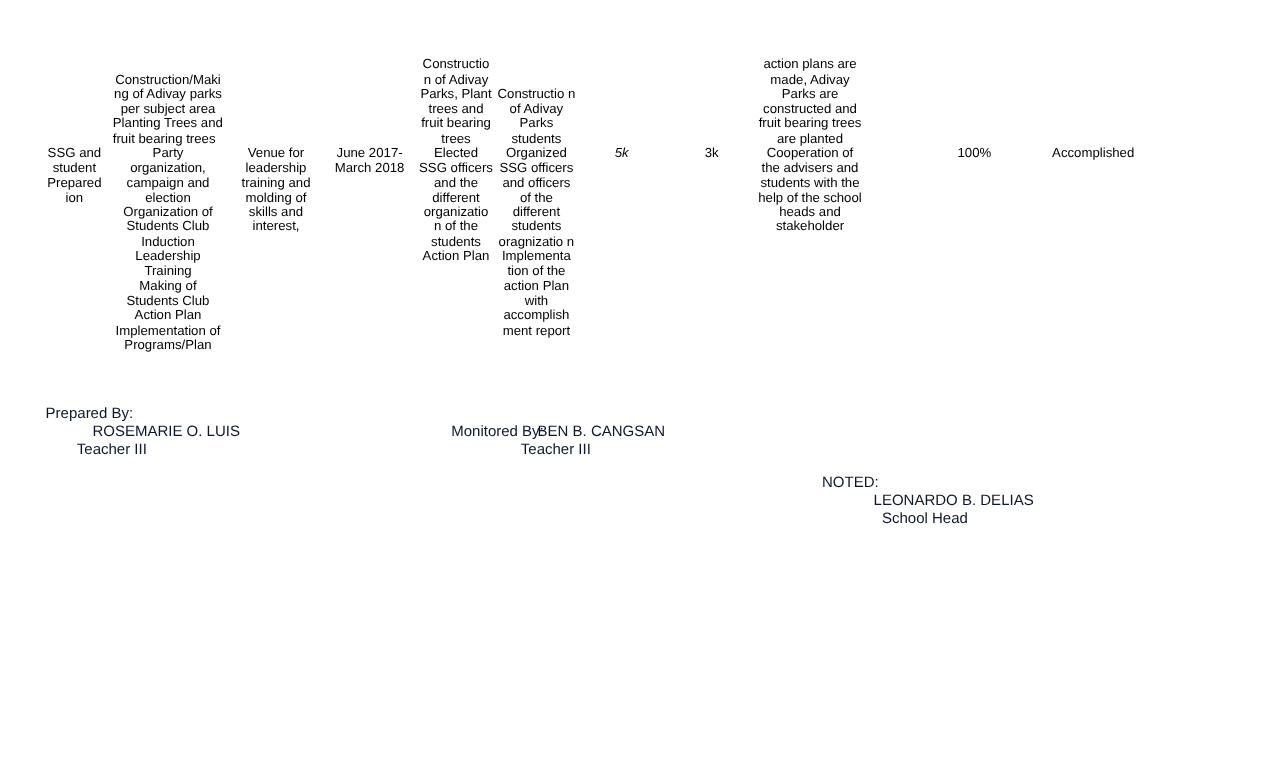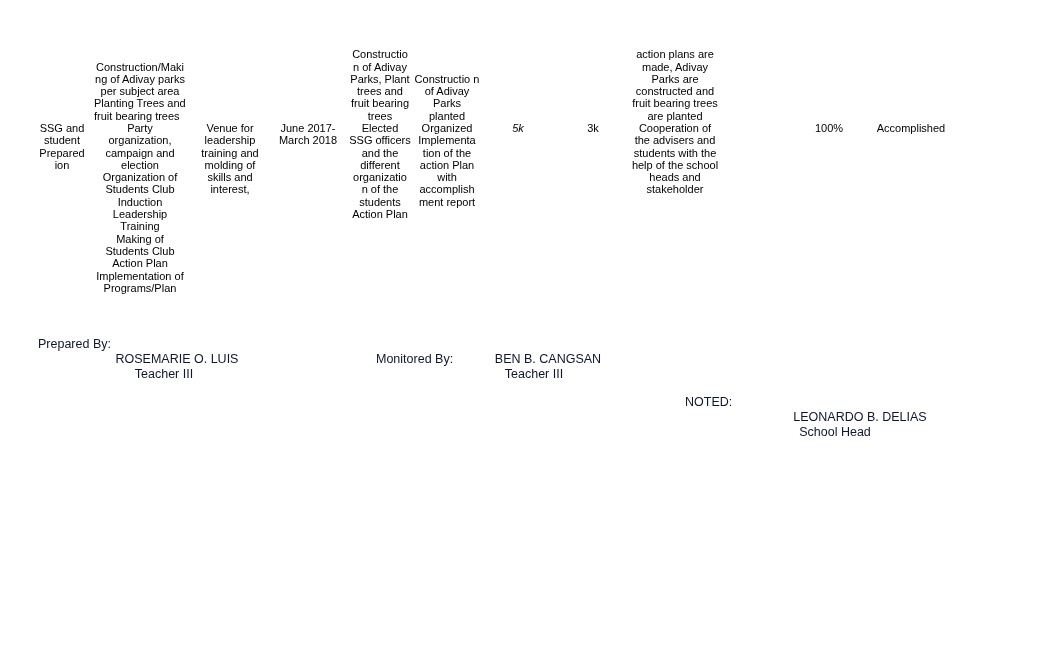--- a/index.html
+++ b/index.html
@@ -88,21 +88,20 @@
   }
   .ftxt {
     position: absolute;
     font-size: 12.5px;
     line-height: 15px;
     color: #0f172a;
     white-space: nowrap;
     pointer-events: auto;
   }
   .ftxt-c {
-    text-align: center;
   }
 </style>
 </head>
 <body>
 
 <div id="table-region">
     <div class="col cell" style="left: 32px; width: 60px;">
       <div class="baseline blk-center">SSG and</div>
       <div class="below">
         <div class="blk blk-center">student Prepared ion</div>
@@ -139,43 +138,44 @@
         <div class="blk blk-center">Constructio n of Adivay Parks, Plant trees and fruit bearing trees</div>
       </div>
       <div class="baseline blk-center">Elected</div>
       <div class="below">
         <div class="blk blk-center">SSG officers and the different organizatio n of the students</div>
         <div class="blk blk-center">Action Plan</div>
       </div>
     </div>
     <div class="col cell" style="left: 414px; width: 66px;">
       <div class="above">
-        <div class="blk blk-center">Constructio n of Adivay Parks planted</div>
+        <div class="blk blk-center">Constructio n of Adivay Parks students</div>
       </div>
       <div class="baseline blk-center">Organized</div>
       <div class="below">
+        <div class="blk blk-center">SSG officers and officers of the different students oragnizatio n</div>
         <div class="blk blk-center">Implementa tion of the action Plan with accomplish ment report</div>
       </div>
     </div>
     <div class="col cell" style="left: 488px; width: 60px; font-style: italic;">
       <div class="baseline blk-center">5k</div>
     </div>
     <div class="col cell" style="left: 563px; width: 60px;">
       <div class="baseline blk-center">3k</div>
     </div>
     <div class="col cell" style="left: 629px; width: 92px;">
       <div class="above">
         <div class="blk blk-center">action plans are made, Adivay Parks are constructed and fruit bearing trees are planted</div>
       </div>
       <div class="baseline blk-center">Cooperation of</div>
       <div class="below">
         <div class="blk blk-center">the advisers and students with the help of the school heads and stakeholder</div>
       </div>
     </div>
-    <div class="col cell" style="left: 799px; width: 60px;">
+    <div class="col cell" style="left: 782px; width: 60px;">
       <div class="baseline blk-center">100%</div>
     </div>
     <div class="col cell" style="left: 856px; width: 110px;">
       <div class="baseline blk-center">Accomplished</div>
     </div>
   </div>
 
 <div id="footer-region">
 
   <div class="ftxt" style="left:38px; top:337px;">Prepared By:</div>

